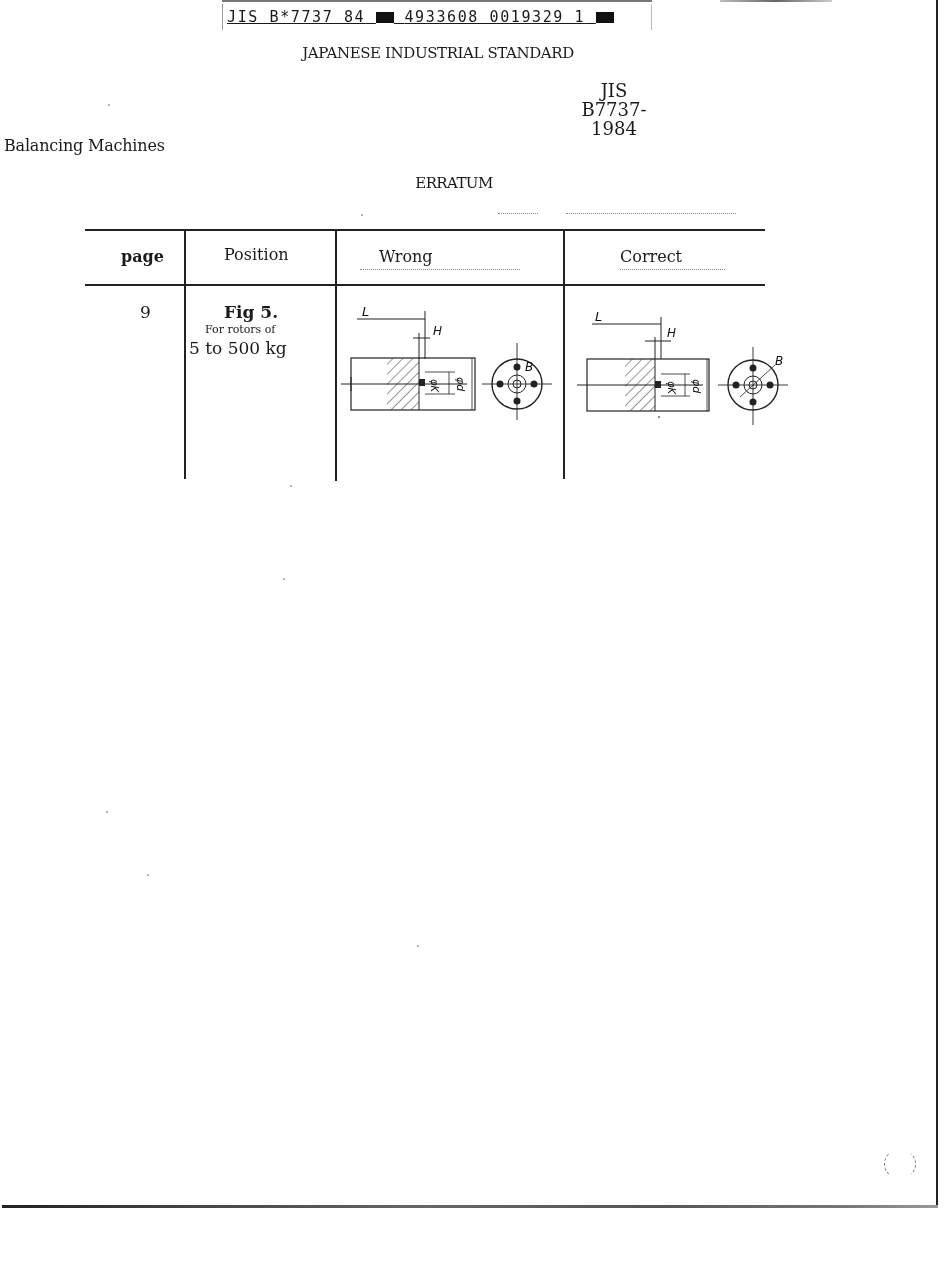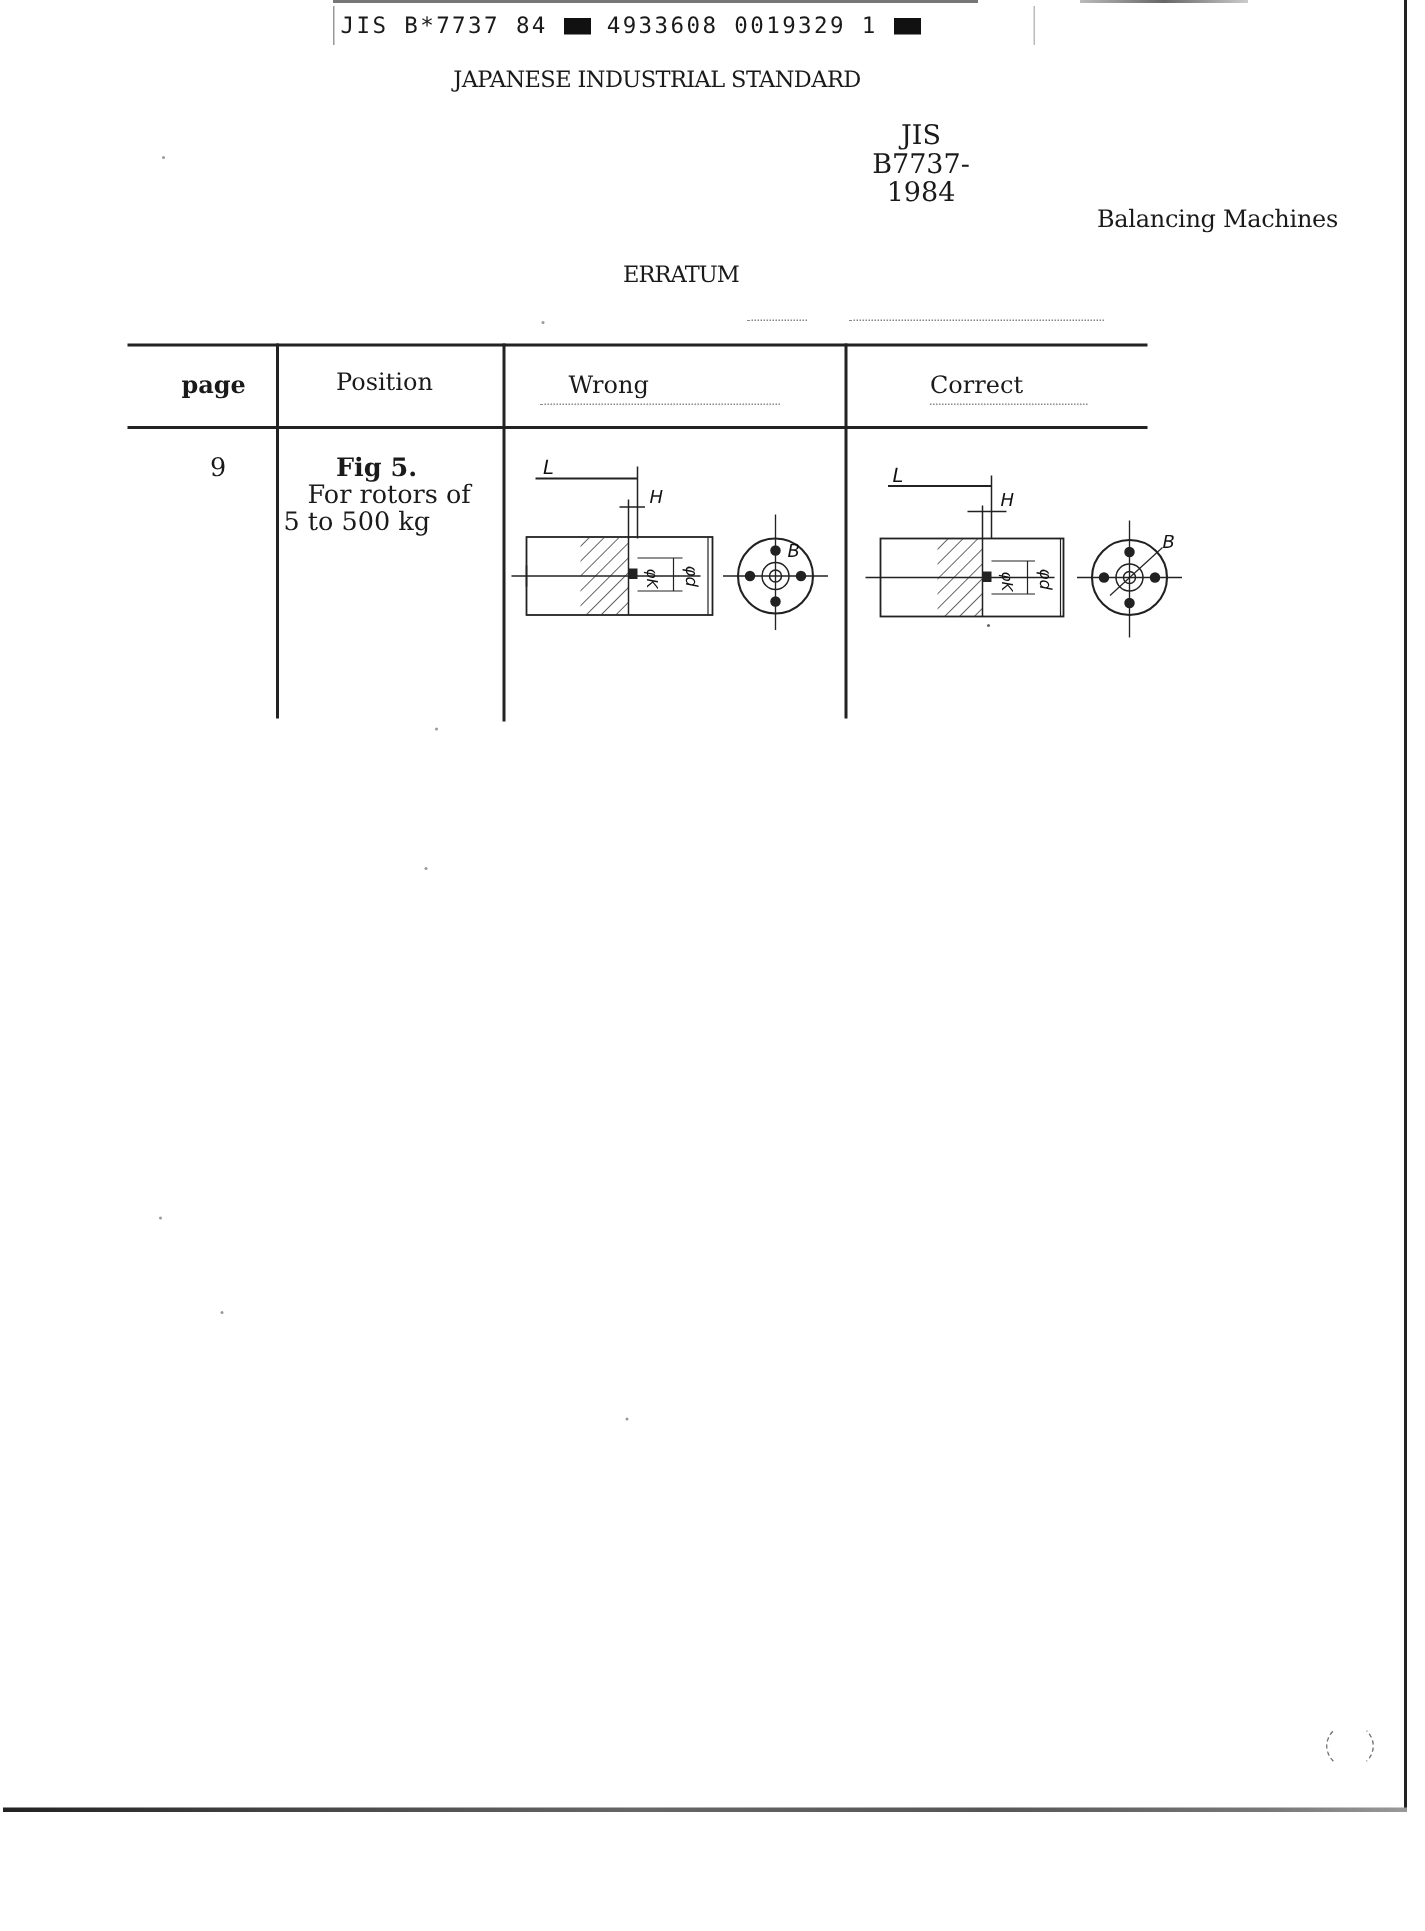--- a/index.html
+++ b/index.html
@@ -3,32 +3,32 @@
   <meta charset="utf-8">
   <style>
     html, body { margin: 0; padding: 0; }
     body {
       width: 950px; height: 1287px; background: #ffffff; position: relative;
       overflow: hidden; color: #1a1a1a;
       font-family: "DejaVu Serif", "Liberation Serif", serif;
     }
     .abs { position: absolute; }
     .header-code {
-      left: 222px; top: 4px; width: 468px; height: 26px;
+      left: 222px; top: 4px; width: 430px; height: 26px;
       border-left: 1px solid #999; border-right: 1px solid #bbb;
       font-family: "DejaVu Sans Mono", "Liberation Mono", monospace;
       font-size: 15px; letter-spacing: 1.6px; line-height: 26px; padding-left: 4px;
-      box-sizing: border-box; white-space: nowrap;
+      box-sizing: border-box; white-space: nowrap; text-decoration: underline;
     }
     .header-top-rule { left: 222px; top: 0; width: 430px; height: 2px; background: #777; }
     .header-right-rule { left: 720px; top: 0; width: 112px; height: 2px; background: linear-gradient(90deg,#bbb,#666,#ccc); }
     .blk { display: inline-block; width: 18px; height: 11px; background: #111; vertical-align: -1px; }
     .std-title { left: 0; width: 876px; top: 44px; text-align: center; font-size: 15px; letter-spacing: -0.4px; }
     .jis-label { left: 567px; width: 94px; top: 81px; text-align: center; font-size: 18px; line-height: 19px; }
-    .doc-title { left: 16px; width: 876px; top: 136px; text-align: right; font-size: 16px; letter-spacing: -0.2px; }
+    .doc-title { left: 4px; width: 876px; top: 136px; text-align: left; font-size: 16px; letter-spacing: -0.2px; }
     .erratum { left: 0; width: 870px; top: 174px; text-align: center; font-size: 15px; letter-spacing: -0.6px; margin-left: 19px; }
     .dotline { border-top: 1px dotted #888; height: 0; }
     .table-wrap { left: 85px; top: 229px; width: 680px; height: 252px; }
     .hrule { position: absolute; left: 0; width: 680px; height: 2px; background: #222; }
     .vrule { position: absolute; width: 2px; background: #222; }
     .cell { position: absolute; font-size: 16px; line-height: 18px; white-space: nowrap; }
     .fig svg { display: block; }
     .right-frame { left: 936px; top: 0; width: 2px; height: 1207px; background: #222; }
     .bottom-rule { left: 2px; top: 1205px; width: 936px; height: 3px; background: linear-gradient(90deg,#222 0%,#444 20%,#666 45%,#555 70%,#777 90%,#999 100%); }
     .reg-mark { left: 884px; top: 1149px; width: 30px; height: 28px; border: 1.5px dashed #777; border-radius: 50%; border-top-color: transparent; border-bottom-color: transparent; }
@@ -67,21 +67,21 @@
 
   <div class="cell" style="left:36px; top:19px;font-weight:bold;">page</div>
   <div class="cell" style="left:139px; top:17px;">Position</div>
   <div class="cell" style="left:294px; top:19px;">Wrong</div>
   <div class="abs dotline" style="left:275px; top:40px; width:160px;"></div>
   <div class="cell" style="left:535px; top:19px;">Correct</div>
   <div class="abs dotline" style="left:535px; top:40px; width:105px;"></div>
 
   <div class="cell" style="left:55px; top:74px; font-size:17px;">9</div>
   <div class="cell" style="left:139px; top:74px; font-size:17px;font-weight:bold;">Fig 5.</div>
-  <div class="cell" style="left:120px; top:92px; font-size:17px;">For rotors of</div>
+  <div class="cell" style="left:120px; top:92px; font-size:11px;">For rotors of</div>
   <div class="cell" style="left:104px; top:110px; font-size:17px;">5 to 500 kg</div>
 
   <div class="abs fig" style="left:252px; top:66px;">
     <svg width="225" height="125" viewBox="0 0 225 125" xmlns="http://www.w3.org/2000/svg" font-family="DejaVu Sans, sans-serif" font-style="italic">
       <defs>
         <pattern id="hatchW" width="7" height="7" patternUnits="userSpaceOnUse" patternTransform="rotate(45)">
           <line x1="0" y1="0" x2="0" y2="7" stroke="#333" stroke-width="1"></line>
         </pattern>
       </defs>
 

